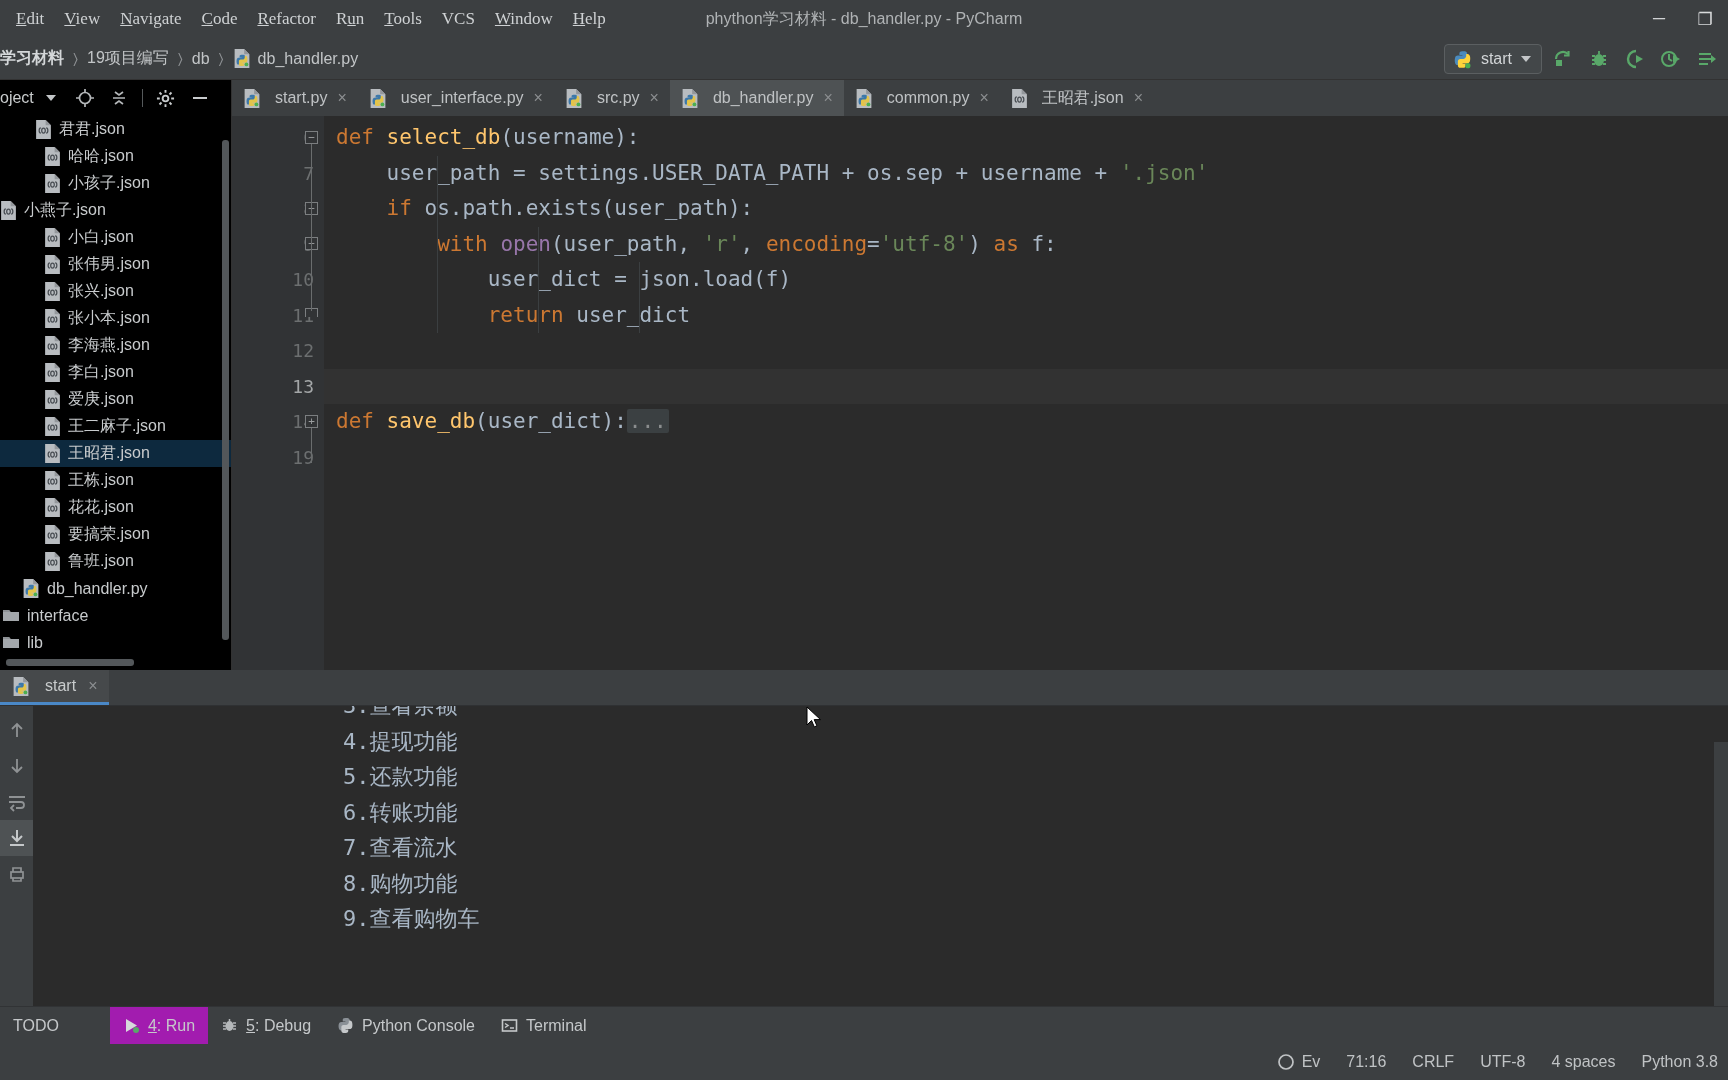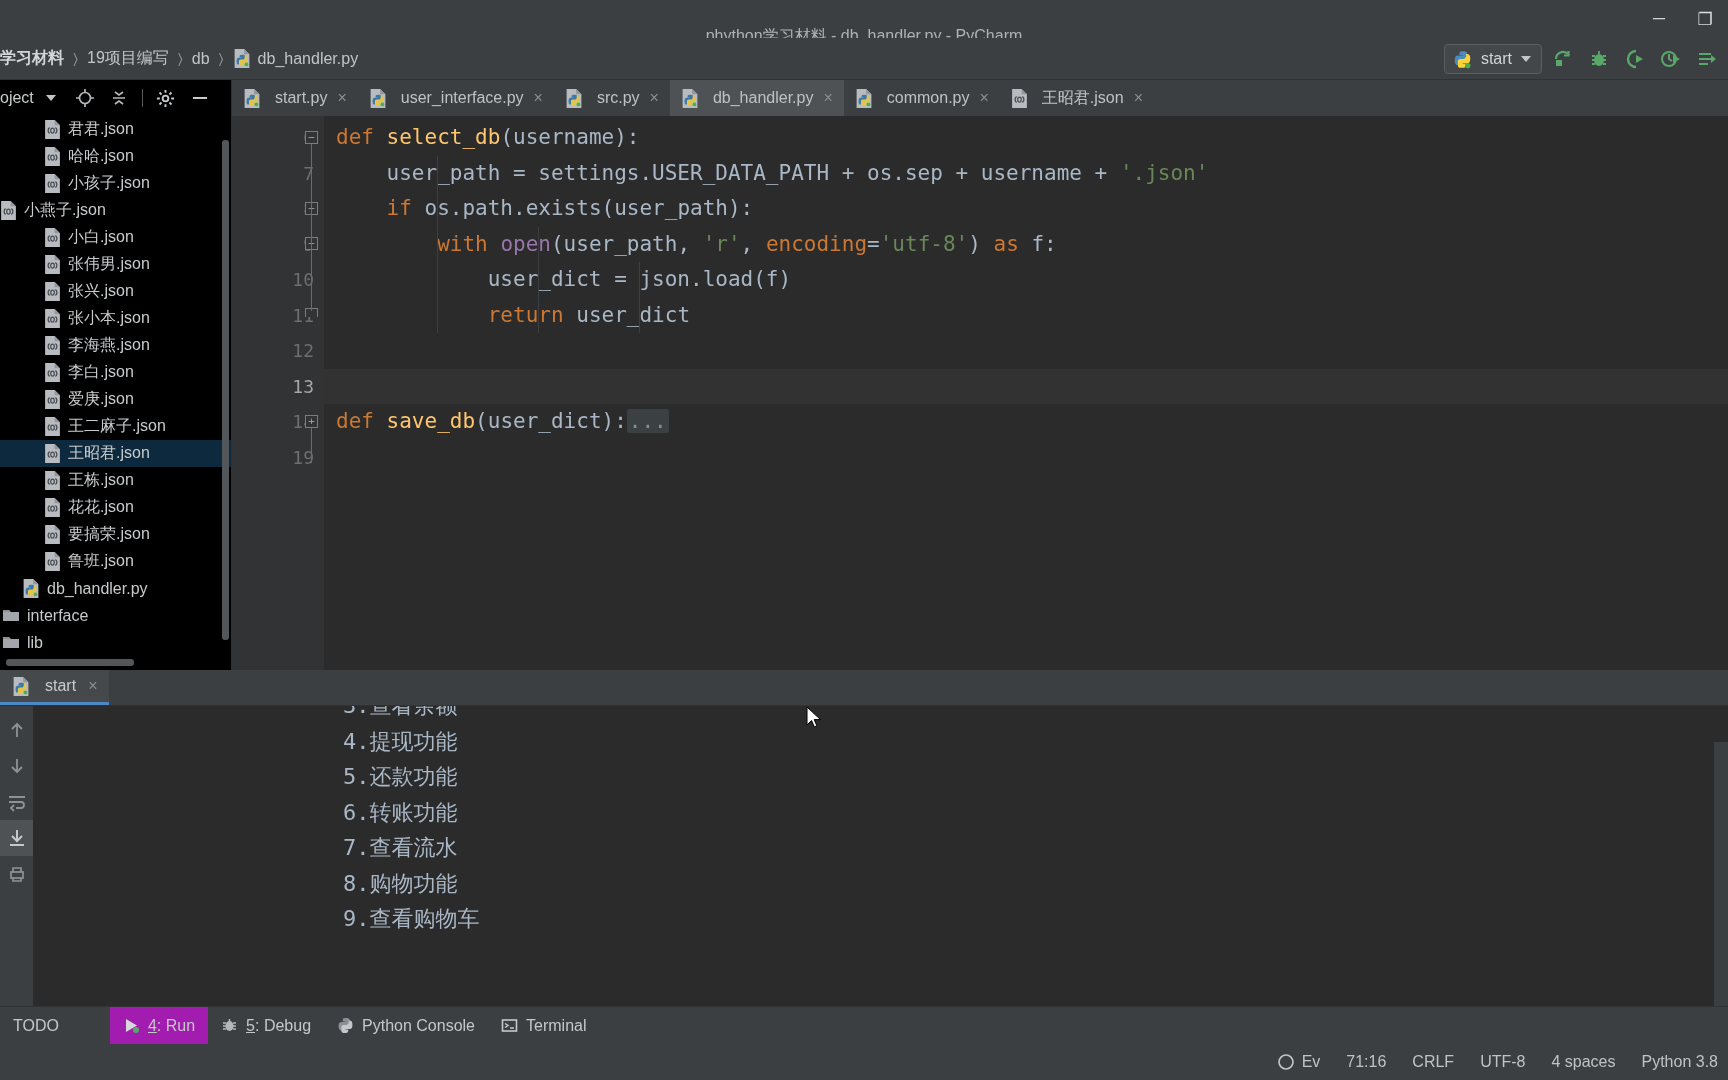--- a/index.html
+++ b/index.html
@@ -18,21 +18,21 @@
     position:absolute; left:0; top:0; width:1728px; height:38px;
     background:#3c3f41; display:flex; align-items:center;
   }
   .menubar { display:flex; align-items:center; height:38px; padding-left:6px; }
   .menu-item {
     padding:3px 10px; font-size:17px; color:#cfd2d4; cursor:default;
     font-family:"Liberation Serif", serif;
   }
   .menu-item u { text-decoration:underline; }
   .win-title {
-    position:absolute; left:0; right:0; top:17px; height:38px;
+    position:absolute; left:0; right:0; top:0; height:38px;
     display:flex; align-items:center; justify-content:center;
     color:#b0b3b5; font-size:16px; pointer-events:none;
     font-family:"Liberation Sans", sans-serif;
   }
   .win-ctrls { position:absolute; right:0; top:0; height:38px; display:flex; align-items:center; }
   .win-btn { width:46px; height:38px; display:flex; align-items:center; justify-content:center; color:#d8dadb; font-size:17px; }
 
   
   .navbar {
     position:absolute; left:0; top:38px; width:1728px; height:42px;
@@ -159,20 +159,32 @@
 
   
   .cursor { position:absolute; left:806px; top:706px; width:16px; height:24px; pointer-events:none; }
 </style>
 </head>
 <body>
 
 <div id="app">
 
   <div class="titlebar">
+    <div class="menubar" id="menubar">
+        <div class="menu-item"><u>E</u>dit</div>
+        <div class="menu-item"><u>V</u>iew</div>
+        <div class="menu-item"><u>N</u>avigate</div>
+        <div class="menu-item"><u>C</u>ode</div>
+        <div class="menu-item"><u>R</u>efactor</div>
+        <div class="menu-item">R<u>u</u>n</div>
+        <div class="menu-item"><u>T</u>ools</div>
+        <div class="menu-item">VCS</div>
+        <div class="menu-item"><u>W</u>indow</div>
+        <div class="menu-item"><u>H</u>elp</div>
+      </div>
     <div class="win-title">phython学习材料 - db_handler.py - PyCharm</div>
     <div class="win-ctrls">
       <div class="win-btn">─</div>
       <div class="win-btn">❐</div>
     </div>
   </div>
 
   <div class="navbar">
     <div class="crumbs" id="crumbs">
         <span class="crumb bold">
@@ -267,21 +279,21 @@
             <path d="M10 1v3M10 16v3M1 10h3M16 10h3M3.7 3.7l2.1 2.1M14.2 14.2l2.1 2.1M16.3 3.7l-2.1 2.1M5.8 14.2l-2.1 2.1" stroke="#c8cbcd" stroke-width="2"></path>
           </svg>
       </span>
       <span class="side-btn">
         <svg width="20" height="20" viewBox="0 0 20 20">
             <path d="M3 10h14" stroke="#c8cbcd" stroke-width="2"></path>
           </svg>
       </span>
     </div>
     <div class="tree" id="tree">
-        <div class="tree-row" style="padding-left:44px">
+        <div class="tree-row" style="padding-left:35px">
           <svg class="json-ico" width="17" height="19" viewBox="0 0 16 18">
             <path d="M1 0h9l5 5v13H1z" fill="#b8bcc0"></path>
             <path d="M10 0l5 5h-5z" fill="#93979b"></path>
             <path d="M5.5 7.5c-.9 0-1.6 1-1.6 2.5s.7 2.5 1.6 2.5" fill="none" stroke="#4a4f54" stroke-width="1.2"></path>
             <path d="M10.5 7.5c.9 0 1.6 1 1.6 2.5s-.7 2.5-1.6 2.5" fill="none" stroke="#4a4f54" stroke-width="1.2"></path>
             <ellipse cx="8" cy="10" rx="1.7" ry="2.4" fill="none" stroke="#4a4f54" stroke-width="1.2"></ellipse>
           </svg>
           <span>君君.json</span>
         </div>
         <div class="tree-row" style="padding-left:44px">

